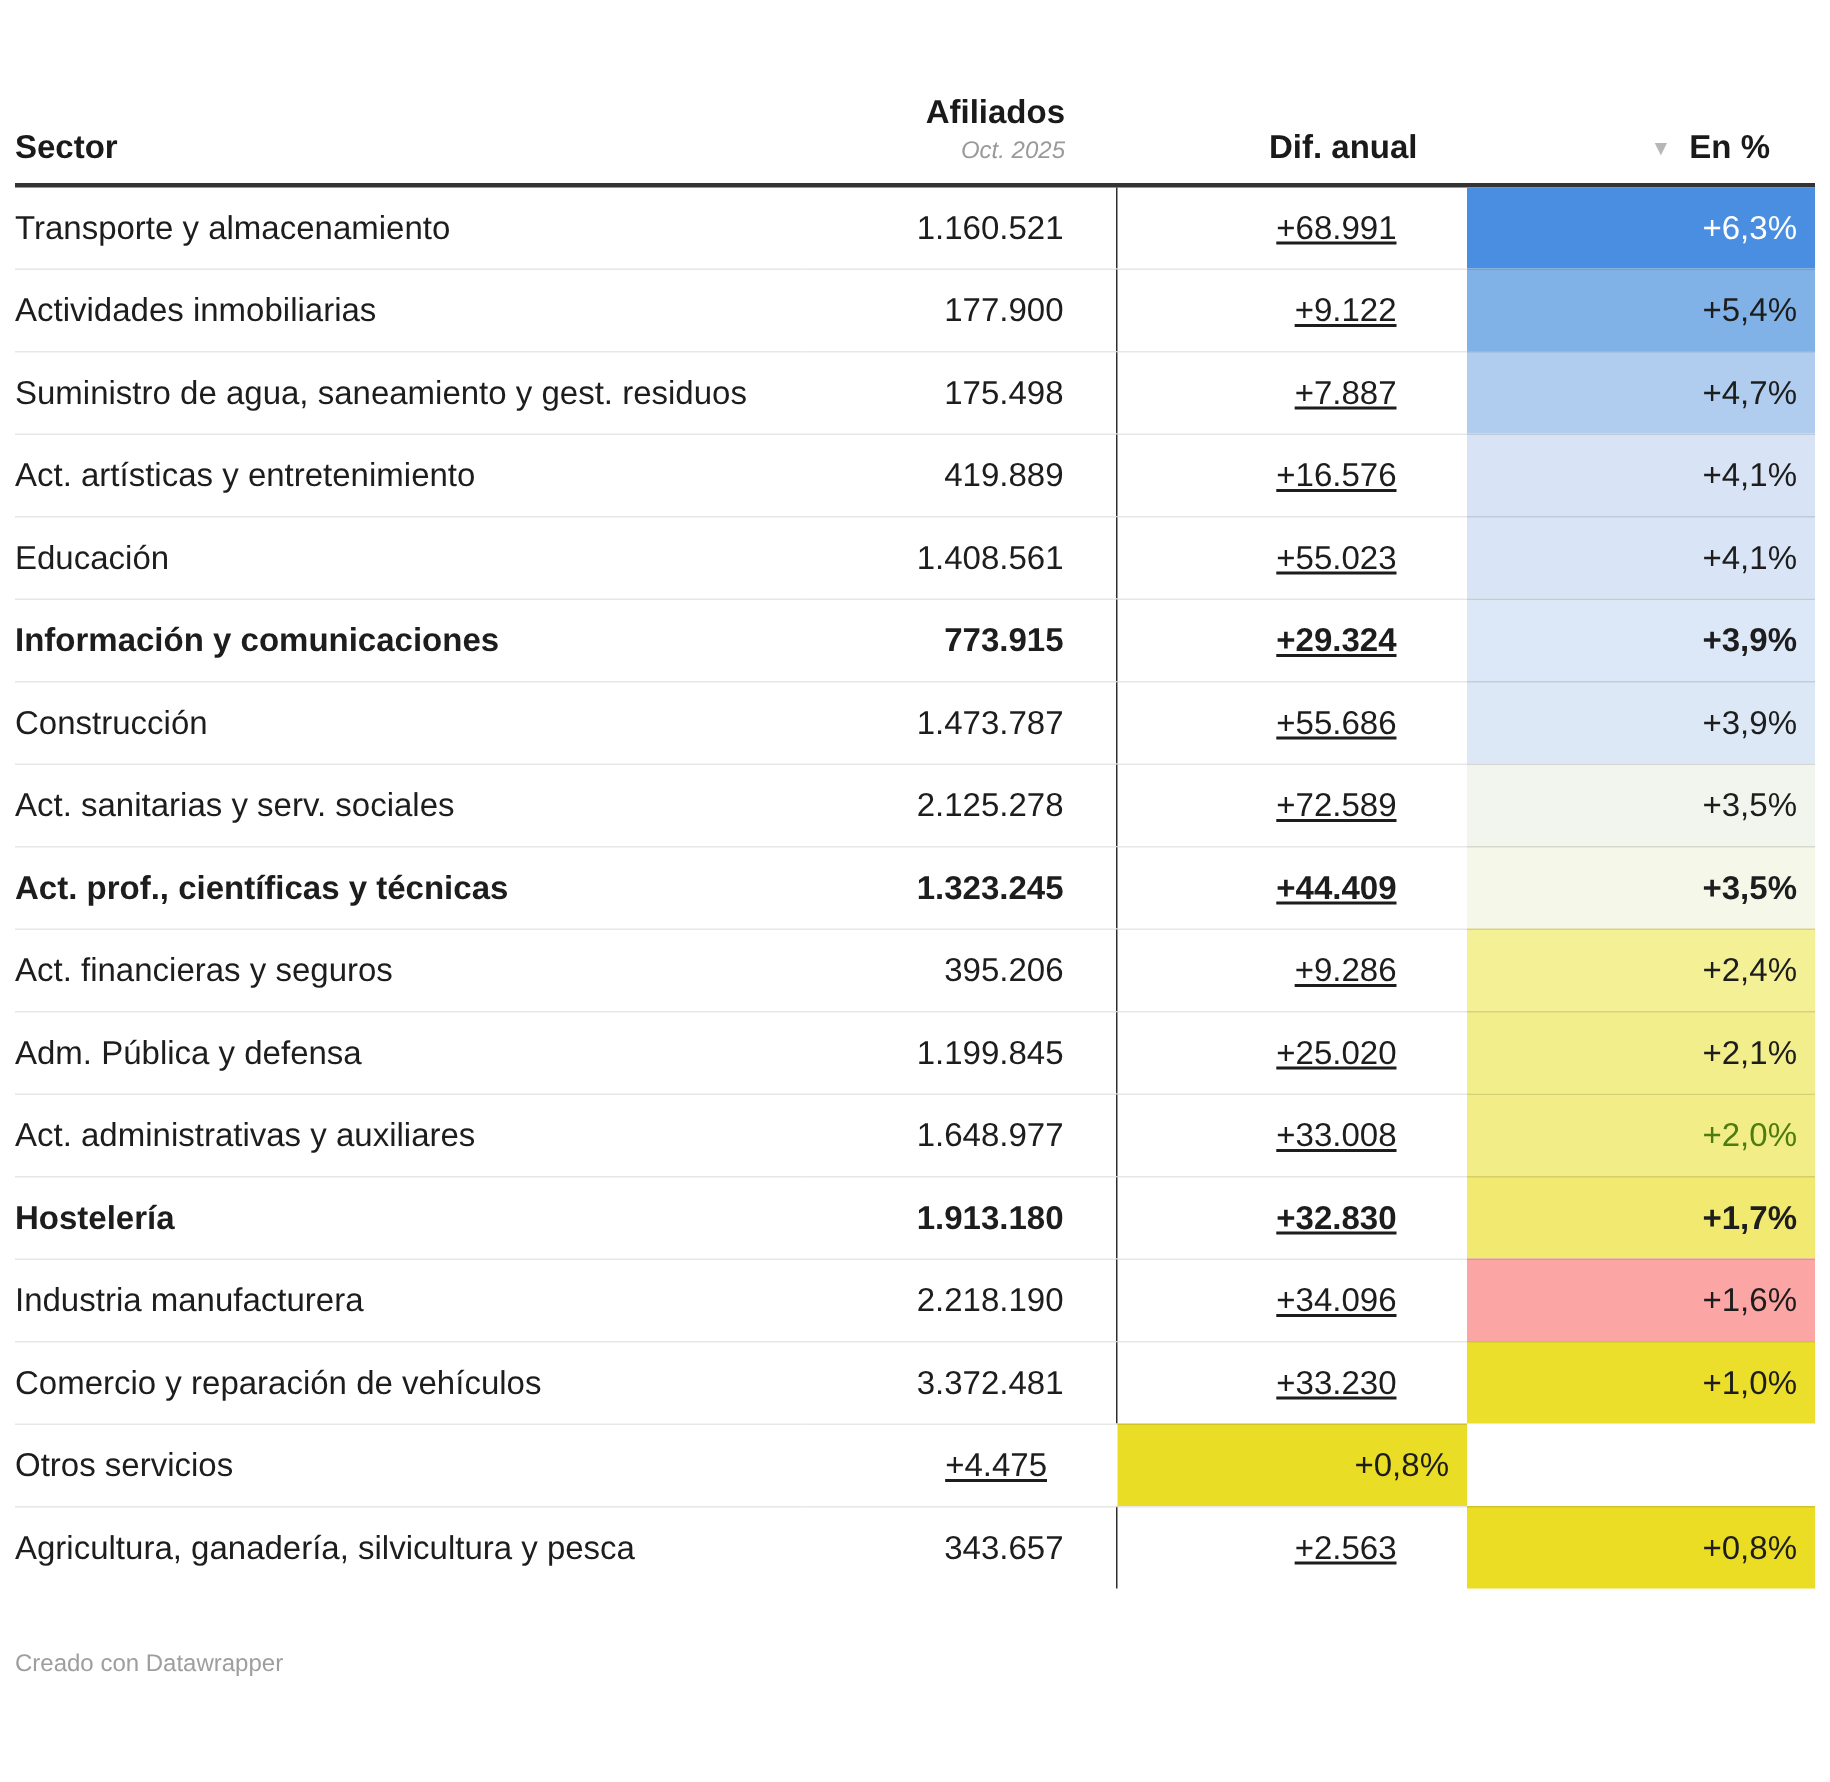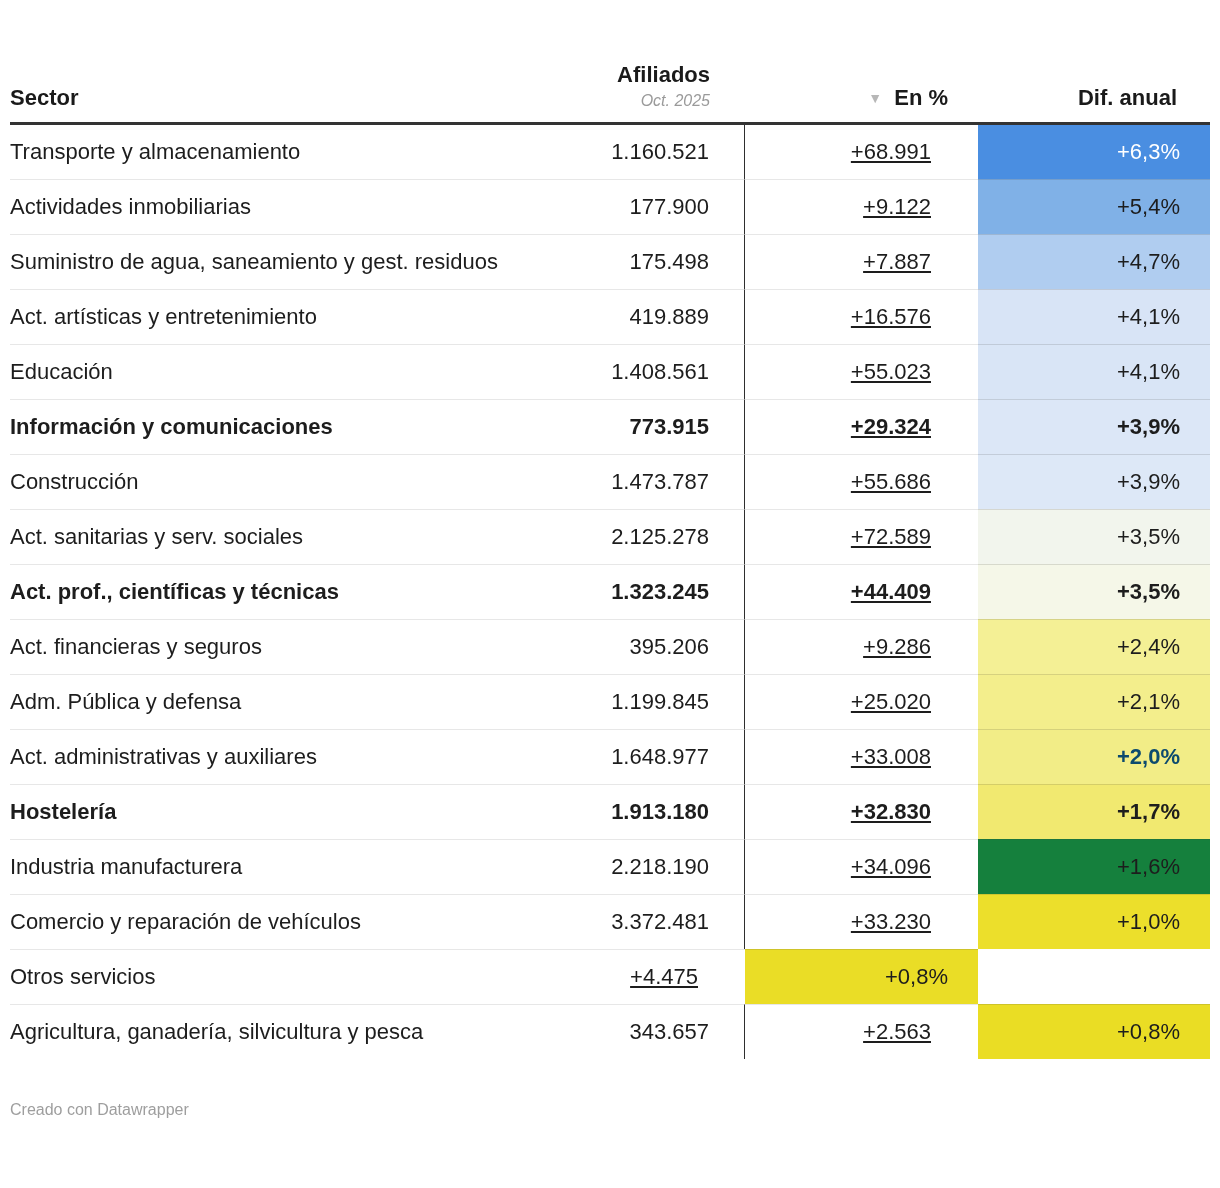--- a/index.html
+++ b/index.html
@@ -50,21 +50,21 @@
   }
   .row + .row .cell { border-top: 1px solid #e7e7e7; }
   .row + .row .cell-pct { border-top: 1px solid rgba(60,60,60,0.16); }
   .cell-sector { justify-content: flex-start; text-align: left; padding-right: 16px; }
   .cell-afiliados {
     justify-content: flex-end; text-align: left;
     padding-right: 35px;
     border-right: 1px solid #2e2e2e;
   }
   .cell-dif { justify-content: flex-end; text-align: right; padding-right: 47px; text-decoration: underline; }
-  .cell-pct { justify-content: flex-end; text-align: right; padding-right: 30px; }
+  .cell-pct { justify-content: flex-end; text-align: right; padding-right: 12px; }
   .row.bold .cell { font-weight: bold; }
 
   
   .footer {
     margin-top: 42px;
     font-size: 16px;
     color: #9e9e9e;
   }
 </style>
 </head>
@@ -73,25 +73,25 @@
 <div class="wrap">
 
   <div class="thead">
     <div class="hcell h-sector">
       <span>Sector</span>
     </div>
     <div class="hcell h-afiliados">
       <div class="h-title">Afiliados</div>
       <div class="h-sub">Oct. 2025</div>
     </div>
+    <div class="hcell h-dif">
+      <span>Dif. anual</span>
+    </div>
     <div class="hcell h-pct">
       <span class="sort-arrow">▼</span><span>En %</span>
-    </div>
-    <div class="hcell h-dif">
-      <span>Dif. anual</span>
     </div>
   </div>
 
   <div id="table-body">
   <div class="row">
     <div class="cell cell-sector">Transporte y almacenamiento</div>
     <div class="cell cell-afiliados">1.160.521</div>
     <div class="cell cell-dif">+68.991</div>
     <div class="cell cell-pct" style="background: rgb(74, 142, 225); color: rgb(255, 255, 255);">+6,3%</div>
   </div>
@@ -163,35 +163,35 @@
     <div class="cell cell-sector">Adm. Pública y defensa</div>
     <div class="cell cell-afiliados">1.199.845</div>
     <div class="cell cell-dif">+25.020</div>
     <div class="cell cell-pct" style="background: rgb(243, 238, 140); color: rgb(29, 29, 29);">+2,1%</div>
   </div>
 
   <div class="row">
     <div class="cell cell-sector">Act. administrativas y auxiliares</div>
     <div class="cell cell-afiliados">1.648.977</div>
     <div class="cell cell-dif">+33.008</div>
-    <div class="cell cell-pct" style="background: rgb(242, 237, 135); color: #0c4a6e; font-weight: bold;">+2,0%</div>
+    <div class="cell cell-pct" style="background: rgb(242, 237, 135); color: #4d7c0f;">+2,0%</div>
   </div>
 
   <div class="row bold">
     <div class="cell cell-sector">Hostelería</div>
     <div class="cell cell-afiliados">1.913.180</div>
     <div class="cell cell-dif">+32.830</div>
     <div class="cell cell-pct" style="background: rgb(241, 233, 112); color: rgb(29, 29, 29);">+1,7%</div>
   </div>
 
   <div class="row">
     <div class="cell cell-sector">Industria manufacturera</div>
     <div class="cell cell-afiliados">2.218.190</div>
     <div class="cell cell-dif">+34.096</div>
-    <div class="cell cell-pct" style="background: #15803d; color: rgb(29, 29, 29);">+1,6%</div>
+    <div class="cell cell-pct" style="background: #fca5a5; color: rgb(29, 29, 29);">+1,6%</div>
   </div>
 
   <div class="row">
     <div class="cell cell-sector">Comercio y reparación de vehículos</div>
     <div class="cell cell-afiliados">3.372.481</div>
     <div class="cell cell-dif">+33.230</div>
     <div class="cell cell-pct" style="background: rgb(236, 223, 43); color: rgb(29, 29, 29);">+1,0%</div>
   </div>
 
   <div class="row">

